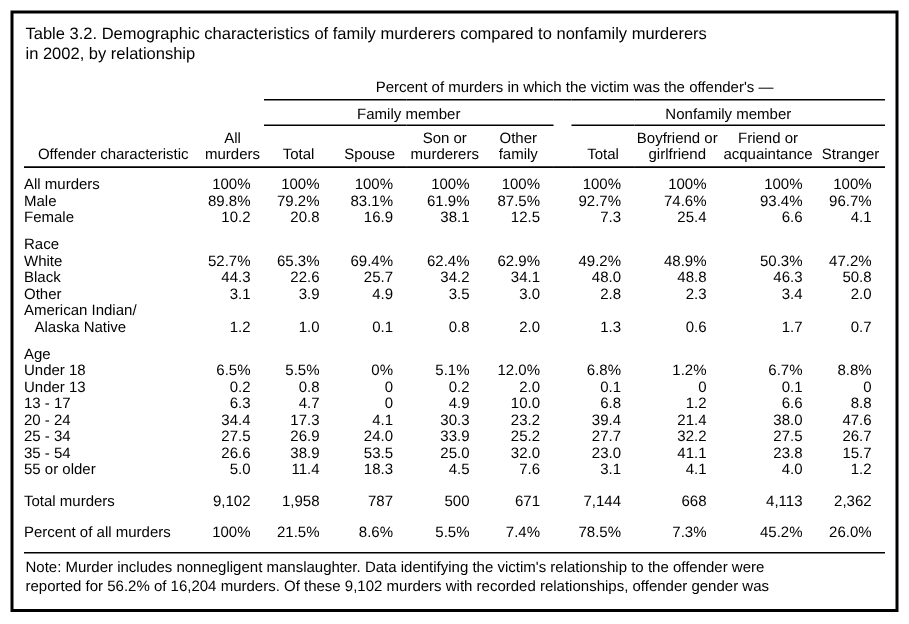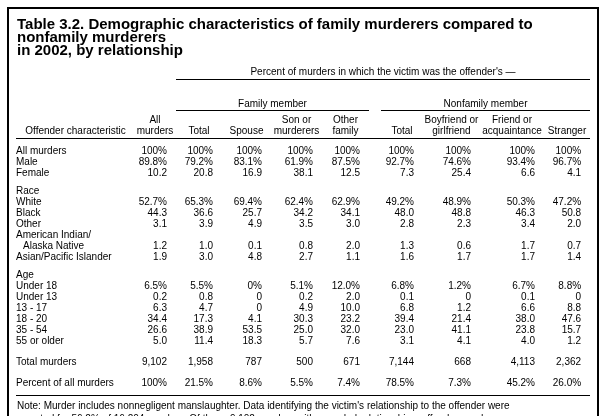--- a/index.html
+++ b/index.html
@@ -8,38 +8,38 @@
     background:#fff; color:#000;
     font-family:"Liberation Sans", sans-serif;
     -webkit-font-smoothing:antialiased;
   }
   .frame {
     margin:7px; border:2px solid #000;
     padding:6px 7px 8px 7px;
     box-sizing:border-box;
   }
   .title {
-    font-size:15px; font-weight:bold; line-height:13px;
+    font-size:11px; font-weight:normal; line-height:13px;
     margin:2px 0 10px 1px;
   }
   table.stats {
     border-collapse:collapse; table-layout:fixed;
     width:574px; font-size:10px;
   }
   table.stats th, table.stats td {
     padding:0; margin:0; font-weight:normal;
     line-height:11px; vertical-align:bottom;
     white-space:nowrap; overflow:visible;
   }
   thead th.span-head {
     text-align:center; border-bottom:1px solid #000; padding-bottom:2px;margin-top:44px;
   }
   thead th.group-head {
     text-align:center; border-bottom:1px solid #000;
-    padding-top:18px; padding-bottom:1px;
+    padding-top:4px; padding-bottom:1px;
   }
   thead tr.colhead-row th {
     border-bottom:1px solid #000;
     padding-top:3px; padding-bottom:2px;
     text-align:center; white-space:normal; line-height:11px;
   }
   thead tr.colhead-row th.label-col { text-align:center; padding-left:1px; }
   tbody td.num { text-align:right; padding-right:9px; }
   tbody td.label { text-align:left; }
   tbody tr:first-child td { padding-top:6px; }
@@ -168,21 +168,21 @@
           <td class="num">62.9%</td>
           <td></td>
           <td class="num">49.2%</td>
           <td class="num">48.9%</td>
           <td class="num">50.3%</td>
           <td class="num">47.2%</td>
         </tr>
         <tr>
           <td class="label ind1">Black</td>
           <td class="num">44.3</td>
-          <td class="num">36.6</td>
+          <td class="num">22.6</td>
           <td class="num">25.7</td>
           <td class="num">34.2</td>
           <td class="num">34.1</td>
           <td></td>
           <td class="num">48.0</td>
           <td class="num">48.8</td>
           <td class="num">46.3</td>
           <td class="num">50.8</td>
         </tr>
         <tr>
@@ -204,33 +204,20 @@
           <td class="num">1.0</td>
           <td class="num">0.1</td>
           <td class="num">0.8</td>
           <td class="num">2.0</td>
           <td></td>
           <td class="num">1.3</td>
           <td class="num">0.6</td>
           <td class="num">1.7</td>
           <td class="num">0.7</td>
         </tr>
-        <tr>
-          <td class="label ind2">Asian/Pacific Islander</td>
-          <td class="num">1.9</td>
-          <td class="num">3.0</td>
-          <td class="num">4.8</td>
-          <td class="num">2.7</td>
-          <td class="num">1.1</td>
-          <td></td>
-          <td class="num">1.6</td>
-          <td class="num">1.7</td>
-          <td class="num">1.7</td>
-          <td class="num">1.4</td>
-        </tr>
         <tr class="sp-section">
           <td class="label ind0 bold">Age</td>
           <td class="num"></td>
           <td class="num"></td>
           <td class="num"></td>
           <td class="num"></td>
           <td class="num"></td>
           <td></td>
           <td class="num"></td>
           <td class="num"></td>
@@ -270,51 +257,64 @@
           <td class="num">0</td>
           <td class="num">4.9</td>
           <td class="num">10.0</td>
           <td></td>
           <td class="num">6.8</td>
           <td class="num">1.2</td>
           <td class="num">6.6</td>
           <td class="num">8.8</td>
         </tr>
         <tr>
-          <td class="label ind1">18 - 20</td>
+          <td class="label ind1">20 - 24</td>
           <td class="num">34.4</td>
           <td class="num">17.3</td>
           <td class="num">4.1</td>
           <td class="num">30.3</td>
           <td class="num">23.2</td>
           <td></td>
           <td class="num">39.4</td>
           <td class="num">21.4</td>
           <td class="num">38.0</td>
           <td class="num">47.6</td>
+        </tr>
+        <tr>
+          <td class="label ind1">25 - 34</td>
+          <td class="num">27.5</td>
+          <td class="num">26.9</td>
+          <td class="num">24.0</td>
+          <td class="num">33.9</td>
+          <td class="num">25.2</td>
+          <td></td>
+          <td class="num">27.7</td>
+          <td class="num">32.2</td>
+          <td class="num">27.5</td>
+          <td class="num">26.7</td>
         </tr>
         <tr>
           <td class="label ind1">35 - 54</td>
           <td class="num">26.6</td>
           <td class="num">38.9</td>
           <td class="num">53.5</td>
           <td class="num">25.0</td>
           <td class="num">32.0</td>
           <td></td>
           <td class="num">23.0</td>
           <td class="num">41.1</td>
           <td class="num">23.8</td>
           <td class="num">15.7</td>
         </tr>
         <tr>
           <td class="label ind1">55 or older</td>
           <td class="num">5.0</td>
           <td class="num">11.4</td>
           <td class="num">18.3</td>
-          <td class="num">5.7</td>
+          <td class="num">4.5</td>
           <td class="num">7.6</td>
           <td></td>
           <td class="num">3.1</td>
           <td class="num">4.1</td>
           <td class="num">4.0</td>
           <td class="num">1.2</td>
         </tr>
         <tr class="sp-total">
           <td class="label ind1 bold">Total murders</td>
           <td class="num">9,102</td>

